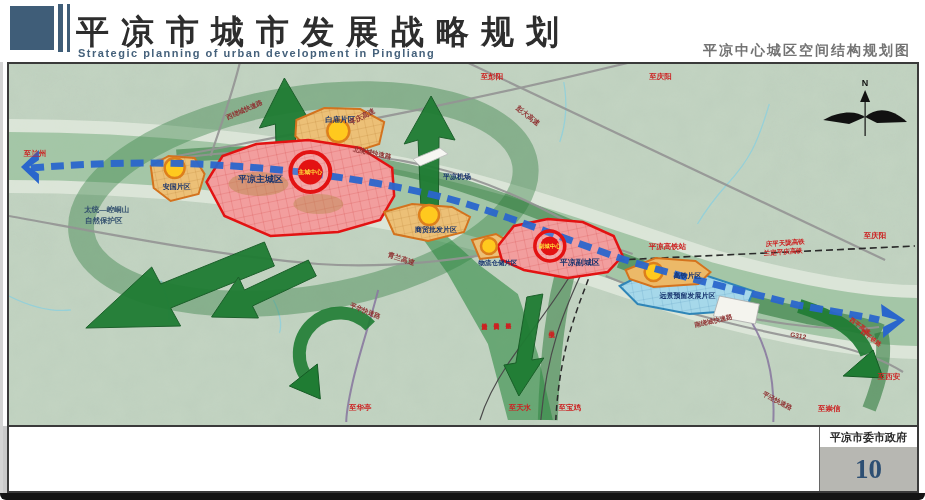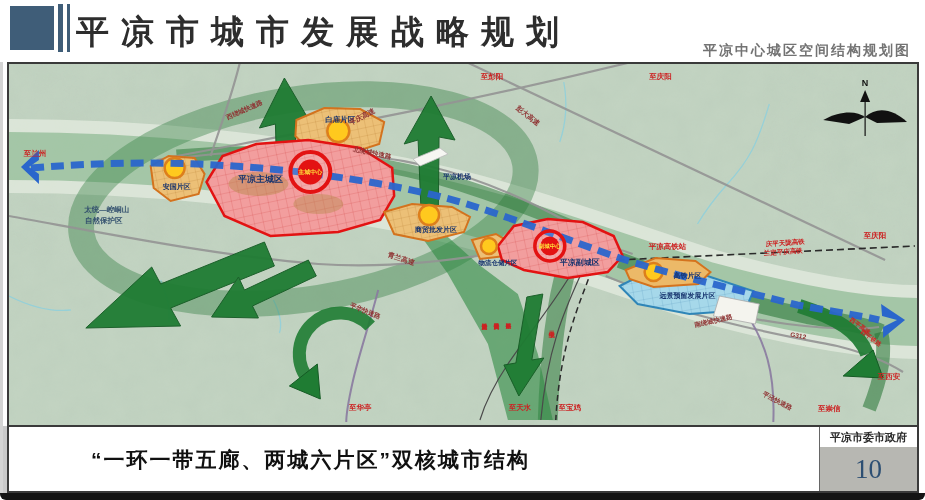--- a/index.html
+++ b/index.html
@@ -21,21 +21,21 @@
   .map-wrap{width:908px;height:361px;border-bottom:2px solid #3a3a3a;box-sizing:content-box;}
   .map-wrap svg{display:block;}
   .footer{position:relative;width:908px;height:64px;background:#fff;}
   .caption{position:absolute;left:82px;top:19px;font-size:21px;font-weight:bold;color:#101010;
            letter-spacing:2px;white-space:nowrap;}
   .credit-box{position:absolute;right:0;top:0;width:97px;height:64px;border-left:1px solid #666;
               display:flex;flex-direction:column;}
   .credit-label{height:20px;line-height:20px;text-align:center;font-size:11px;font-weight:bold;
                 color:#2c2c2c;font-family:"Liberation Serif",serif;background:#fff;}
   .page-num{flex:1;background:#b7b7b2;display:flex;align-items:center;justify-content:center;
-            font-family:"Liberation Serif",serif;font-weight:normal;font-size:27px;color:#2d4f73;}
+            font-family:"Liberation Serif",serif;font-weight:bold;font-size:27px;color:#2d4f73;}
   .corner-gray{position:absolute;left:0;top:426px;width:7px;height:67px;background:#c9c9c9;}
   .left-gray{position:absolute;left:0;top:62px;width:3px;height:431px;background:#d4d4d4;}
   .bottom-bar{position:absolute;left:0;top:493px;width:925px;height:7px;background:#141414;}
   
   text{font-family:"Liberation Sans",sans-serif;}
   .zlab{fill:#16336e;font-weight:bold;}
   .clab{fill:#ffe03a;font-weight:bold;}
   .dlab{fill:#cc2222;font-weight:bold;}
   .rlab{fill:#8f3333;font-weight:bold;}
   .raillab{fill:#cc2222;font-weight:bold;}
@@ -43,20 +43,21 @@
 </style>
 </head>
 <body>
 
 <div class="page">
 
   <div class="logo-square"></div>
   <div class="logo-bar1"></div>
   <div class="logo-bar2"></div>
   <div class="main-title">平凉市城市发展战略规划</div>
+  <div class="sub-title">Strategic planning of urban development in Pingliang</div>
   <div class="map-title">平凉中心城区空间结构规划图</div>
 
   <div class="outer-frame">
     <div class="map-wrap">
       <svg width="908" height="361" viewBox="0 0 910 361" preserveAspectRatio="none">
         <defs>
           <filter id="tex" x="0" y="0" width="100%" height="100%">
             <feTurbulence type="fractalNoise" baseFrequency="0.045" numOctaves="5" seed="7"></feTurbulence>
             <feColorMatrix type="matrix" values="0 0 0 0 0.42  0 0 0 0 0.53  0 0 0 0 0.44  0 0 0 0.38 0"></feColorMatrix>
           </filter>
@@ -217,21 +218,20 @@
           <text class="dlab" x="882" y="315">至西安</text>
           <text class="dlab" x="822" y="347">至崇信</text>
           <text class="dlab" x="352" y="346">至华亭</text>
           <text class="dlab" x="512" y="346">至天水</text>
           <text class="dlab" x="562" y="346">至宝鸡</text>
         </g>
       </svg>
     </div>
 
     <div class="footer">
-      <div class="caption">“一环一带五廊、两城六片区”双核城市结构</div>
       <div class="credit-box">
         <div class="credit-label">平凉市委市政府</div>
         <div class="page-num">10</div>
       </div>
     </div>
   </div>
 
   <div class="corner-gray"></div>
   <div class="left-gray"></div>
   <div class="bottom-bar"></div>

